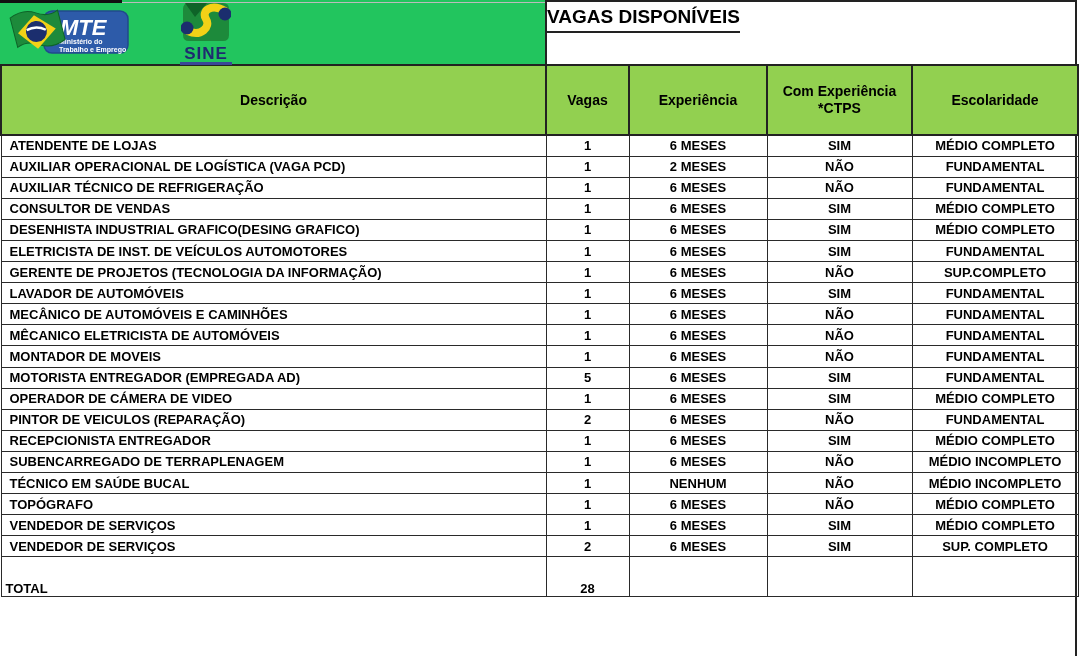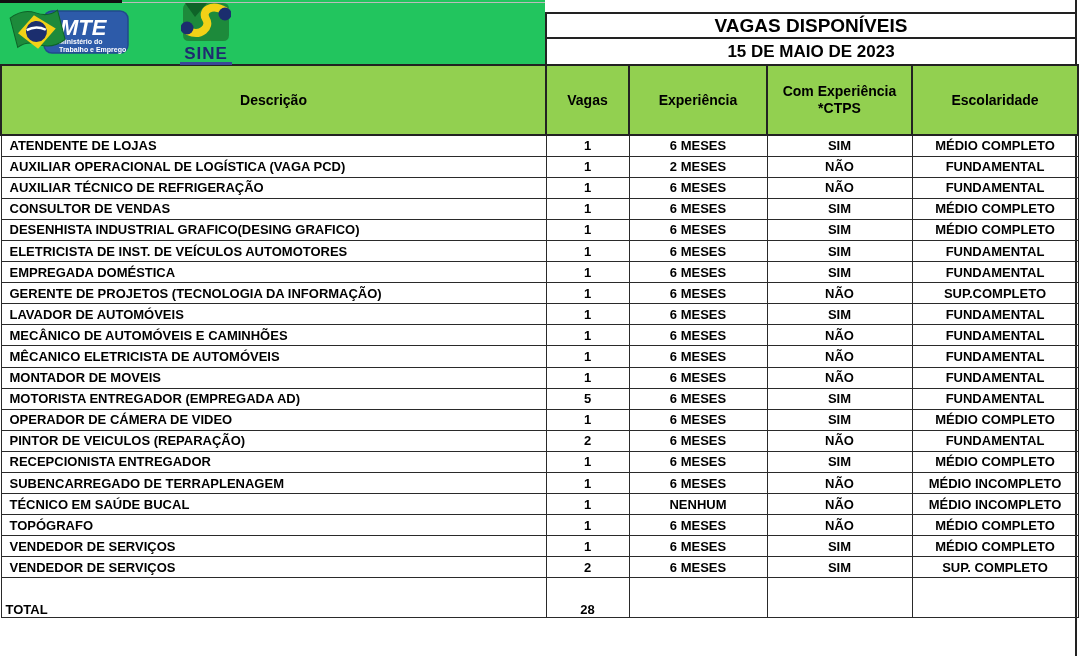--- a/index.html
+++ b/index.html
@@ -14,21 +14,21 @@
   .top-strip { position:absolute; left:0; top:0; width:122px; height:3px; background:#111; }
   .top-faint { position:absolute; left:122px; top:2px; right:0; height:1px; background:#bbb; }
 
   .mte-logo { position:absolute; left:8px; top:5px; width:122px; height:54px; }
   .sine-logo { position:absolute; left:172px; top:1px; width:68px; height:62px; text-align:center; }
   .sine-name { font-weight:bold; font-size:17px; letter-spacing:1px; color:#1f2a70;
                line-height:15px; margin-top:-1px; }
   .sine-sub { width:52px; height:3px; background:#3a4796; margin:1px auto 0; }
 
   .title-cell { flex:1; border-left:2px solid #222; border-top:2px solid #222;
-                display:flex; flex-direction:column;margin-top:12px; }
+                display:flex; flex-direction:row; }
   .title-row { height:31px; border-bottom:2px solid #222; display:flex;
                align-items:center; justify-content:center;
                font-size:19px; font-weight:bold; color:#000; }
   .date-row  { height:31px; display:flex; align-items:center; justify-content:center;
                font-size:17px; font-weight:bold; color:#000; }
 
   
   table { border-collapse:collapse; table-layout:fixed; width:1077px; }
   col.c-desc { width:545px; } col.c-vagas { width:83px; } col.c-exp { width:138px; }
   col.c-ctps { width:145px; } col.c-esc { width:166px; }
@@ -77,21 +77,20 @@
           <circle cx="6" cy="27" r="6.5" fill="#1b2e6e"></circle>
           <circle cx="44" cy="13" r="6.5" fill="#1b2e6e"></circle>
         </svg>
         <div class="sine-name">SINE</div>
         <div class="sine-sub"></div>
       </div>
     </div>
 
     <div class="title-cell">
       <div class="title-row">VAGAS DISPONÍVEIS</div>
-      <div class="date-row">15 DE MAIO DE 2023</div>
     </div>
   </div>
 
   <table>
     <colgroup>
       <col class="c-desc">
         <col class="c-vagas">
         <col class="c-exp">
         <col class="c-ctps">
         <col class="c-esc">
@@ -152,27 +151,20 @@
   </tr>
 
   <tr>
     <td class="desc">ELETRICISTA DE INST. DE VEÍCULOS AUTOMOTORES</td>
     <td>1</td>
     <td>6 MESES</td>
     <td>SIM</td>
     <td>FUNDAMENTAL</td>
   </tr>
 
-  <tr>
-    <td class="desc">EMPREGADA DOMÉSTICA</td>
-    <td>1</td>
-    <td>6  MESES</td>
-    <td>SIM</td>
-    <td>FUNDAMENTAL</td>
-  </tr>
 
   <tr>
     <td class="desc">GERENTE DE PROJETOS (TECNOLOGIA DA INFORMAÇÃO)</td>
     <td>1</td>
     <td>6 MESES</td>
     <td>NÃO</td>
     <td>SUP.COMPLETO</td>
   </tr>
 
   <tr>

